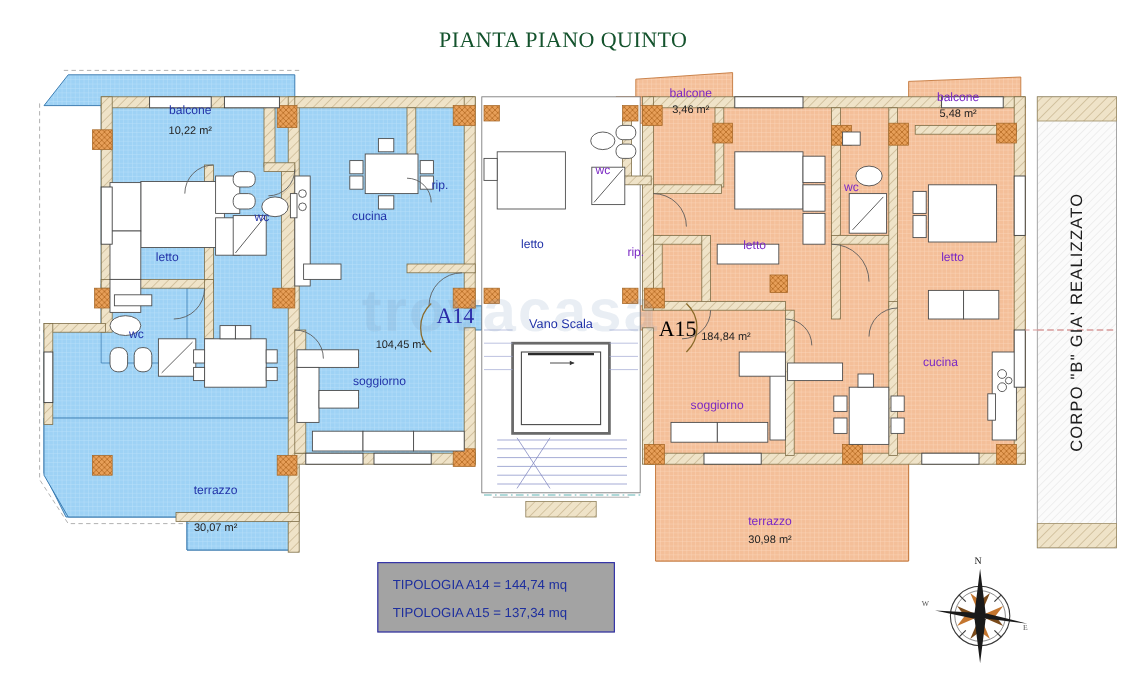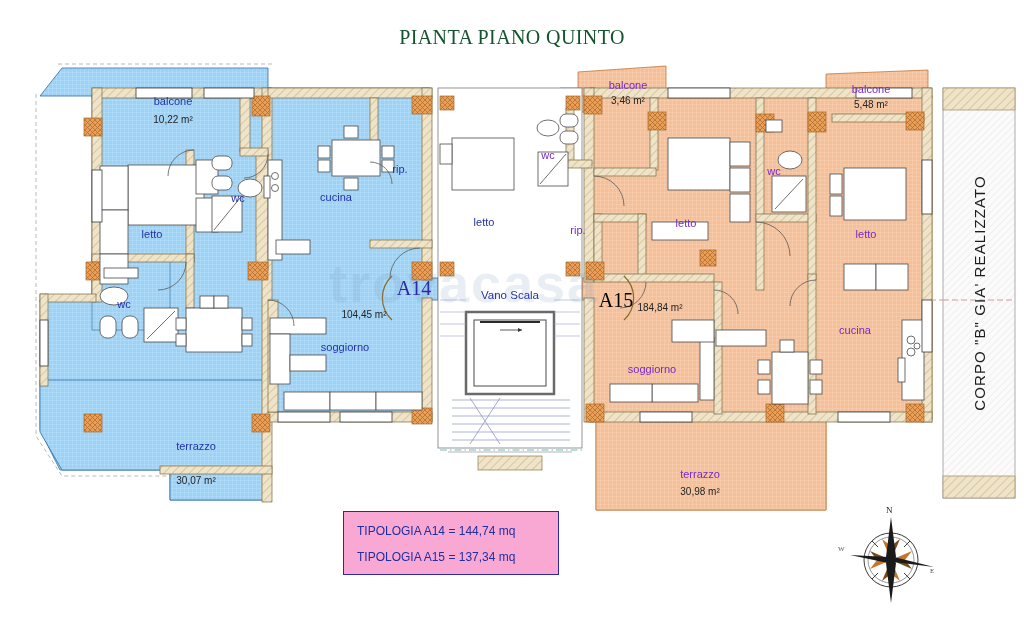--- a/index.html
+++ b/index.html
@@ -77,21 +77,21 @@
   }
   .lbl-code.purple { color: #000000; padding-left: 32px; }
   .lbl-vano   { font-size: 11.5px; color: #2233a8; text-align: right; }
 
   
   .legend {
     position: absolute;
     left: 343px; top: 511px;
     width: 216px; height: 64px;
     border: 1px solid #2a2aa8;
-    background: #f9a8d4;
+    background: #a3a3a3;
     box-sizing: border-box;
   }
   .legend-row {
     position: absolute;
     left: 13px;
     font-size: 12px;
     color: #1e2f9e;
     font-family: "Liberation Sans", sans-serif;
     white-space: nowrap;
   }

